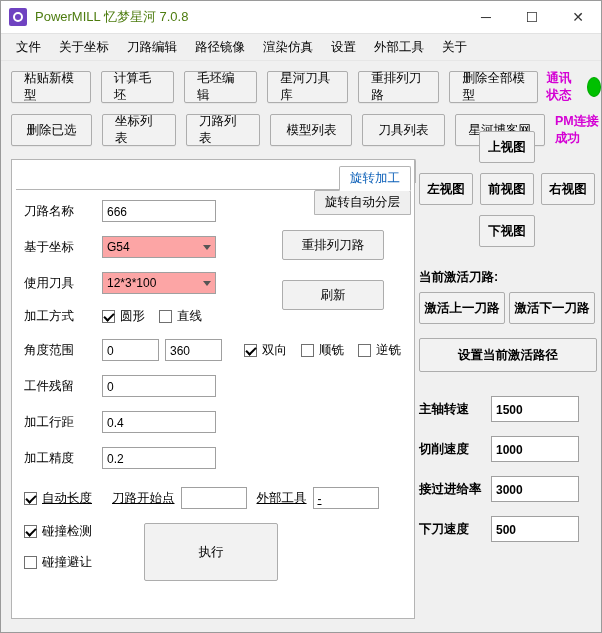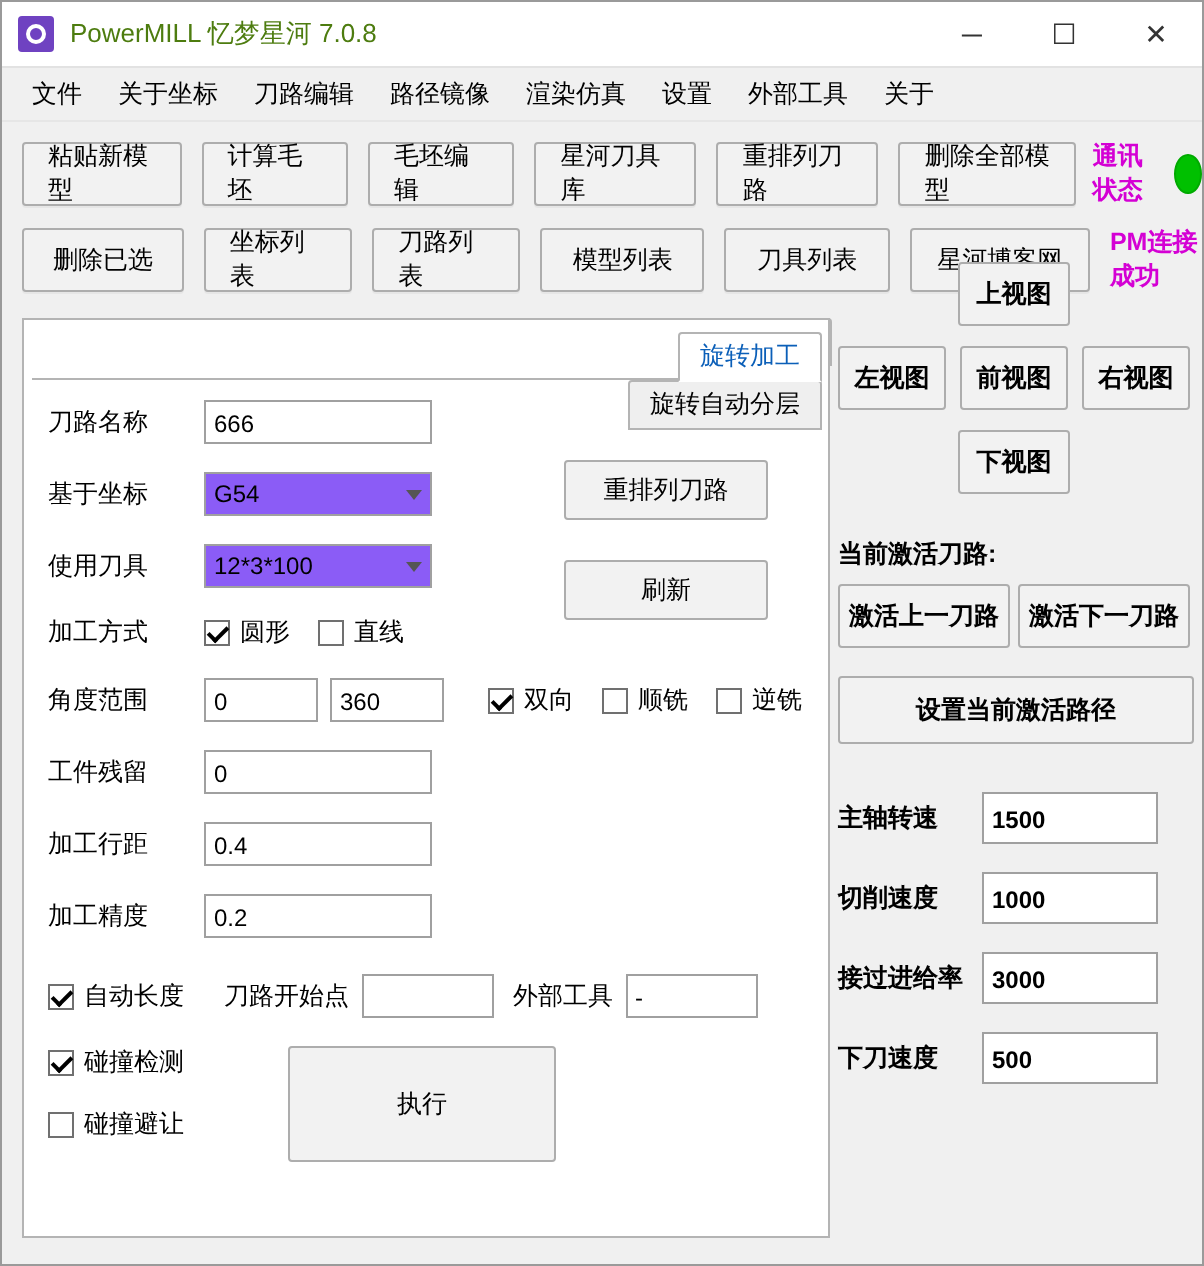--- a/index.html
+++ b/index.html
@@ -58,21 +58,21 @@
 
   .form{padding:10px 12px 0 12px;position:relative;}
   .frow{display:flex;align-items:center;margin-bottom:14px;}
   .flabel{width:78px;font-size:12.5px;color:#000;}
   .inp{
     height:22px;border:1px solid #a0a0a0;background:#fff;font-size:12px;
     padding:0 4px;box-sizing:border-box;color:#000;line-height:22px;
     font-family:"Liberation Sans",sans-serif;
   }
   .sel{
-    height:22px;border:1px solid #a0a0a0;background:#8b5cf6;font-size:12px;
+    height:22px;border:1px solid #a0a0a0;background:#fca5a5;font-size:12px;
     padding:0 4px;box-sizing:border-box;color:#000;position:relative;line-height:21px;
   }
   .sel .arrow{position:absolute;right:4px;top:8px;width:0;height:0;border-left:4px solid transparent;border-right:4px solid transparent;border-top:5px solid #555;}
   .cb{display:inline-flex;align-items:center;margin-right:14px;font-size:12.5px;}
   .box{width:13px;height:13px;border:1px solid #707070;background:#fff;margin-right:5px;display:inline-block;position:relative;box-sizing:border-box;}
   .box.checked:after{
     content:"";position:absolute;left:3px;top:0px;width:4px;height:8px;
     border:solid #000;border-width:0 2px 2px 0;transform:rotate(45deg);
   }
   .rbtn{
@@ -213,21 +213,21 @@
       <div class="frow">
         <div class="flabel">加工行距</div>
         <div class="inp" style="width:114px;">0.4</div>
       </div>
 
       <div class="frow">
         <div class="flabel">加工精度</div>
         <div class="inp" style="width:114px;">0.2</div>
       </div>
 
-      <div class="frow" style="margin-top:18px;">
+      <div class="frow" style="margin-top:18px;text-decoration:underline;">
         <div class="cb">
           <span class="box checked"></span>
           <span>自动长度</span>
         </div>
         <div style="font-size:12.5px;margin-left:6px;">刀路开始点</div>
         <div class="inp" style="width:66px;margin-left:6px;"></div>
         <div style="font-size:12.5px;margin-left:10px;">外部工具</div>
         <div class="inp" style="width:66px;margin-left:6px;">-</div>
       </div>
 

